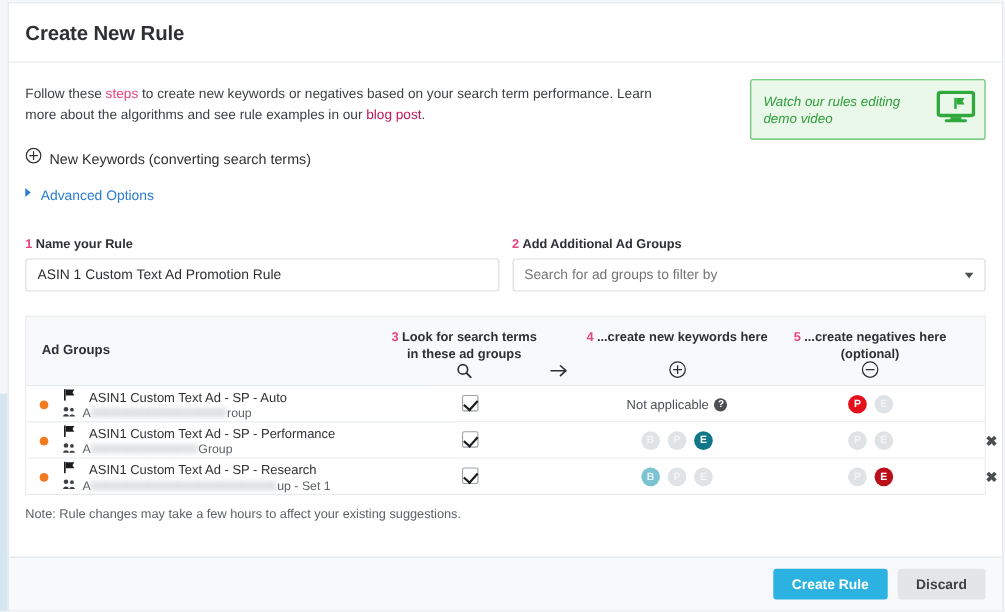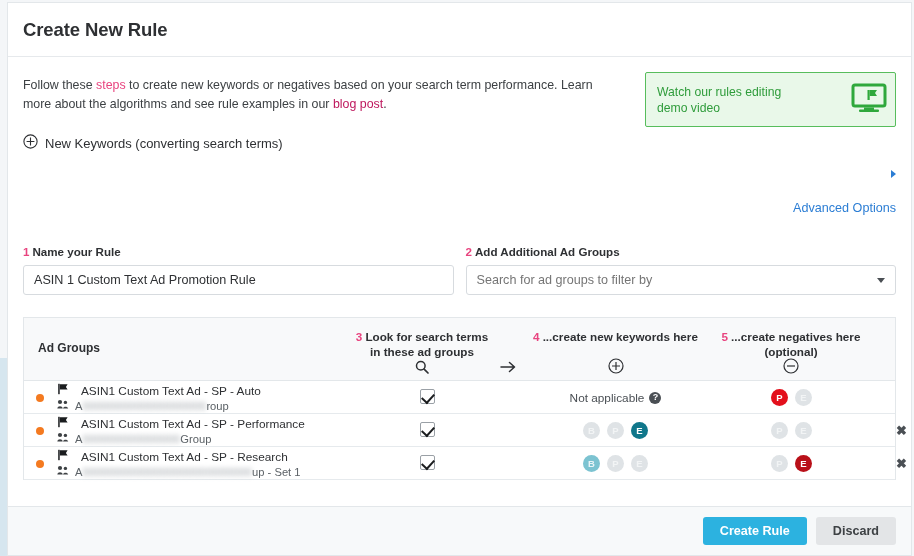--- a/index.html
+++ b/index.html
@@ -60,30 +60,31 @@
   .intro-text {
     font-size: 12.4px;
     line-height: 19px;
     color: #3d4144;
     max-width: 585px;
     padding-top: 2px;
   }
   .link-pink { color: #e8447f; text-decoration: none; }
   .link-blue { color: #be185d; text-decoration: none; }
   .video-box {
-    width: 251px;
+    width: 214px;
     height: 55px;
     border: 1px solid #57bd5c;
     background: #e9f8e9;
     border-radius: 2px;
     display: flex;
     align-items: center;
     padding: 0 8px 0 11px;
     justify-content: space-between;
     margin-top: -2px;
+    font-style: italic;
   }
   .video-text {
     font-size: 12.2px;
     line-height: 16px;
     color: #2f9c3b;
     max-width: 158px;
   }
   
   .section-pad { padding: 0 15px; }
   .label-strong {
@@ -94,24 +95,23 @@
   }
   .ruletype-row {
     display: flex;
     align-items: center;
     margin-top: 7px;
     gap: 7px;
   }
   .ruletype-text { font-size: 13px; color: #2e3033; }
   .adv-row {
     display: flex;
-    align-items: flex-end;
-    gap: 23px;
+    align-items: flex-start;
+    gap: 9px;
     margin-top: 17px;
-    flex-direction: column;
   }
   .adv-text { font-size: 12.6px; color: #2b7dd4; }
   .tri {
     width: 0; height: 0;
     border-left: 5px solid #2b7dd4;
     border-top: 4px solid transparent;
     border-bottom: 4px solid transparent;
   }
   
   .fields {
@@ -538,19 +538,20 @@
               <div class="neg-cell">
                 <span class="badge off">P</span>
                 <span class="badge darkred">E</span>
               </div>
               <div class="xbtn">✖</div>
             </div>
           </div>
       </div>
     </div>
 
+    <div class="note">Note: Rule changes may take a few hours to affect your existing suggestions.</div>
   </div>
 
   <div class="footer">
     <button class="btn btn-create">Create Rule</button>
     <button class="btn btn-discard">Discard</button>
   </div>
 </div>
 
 </body></html>

